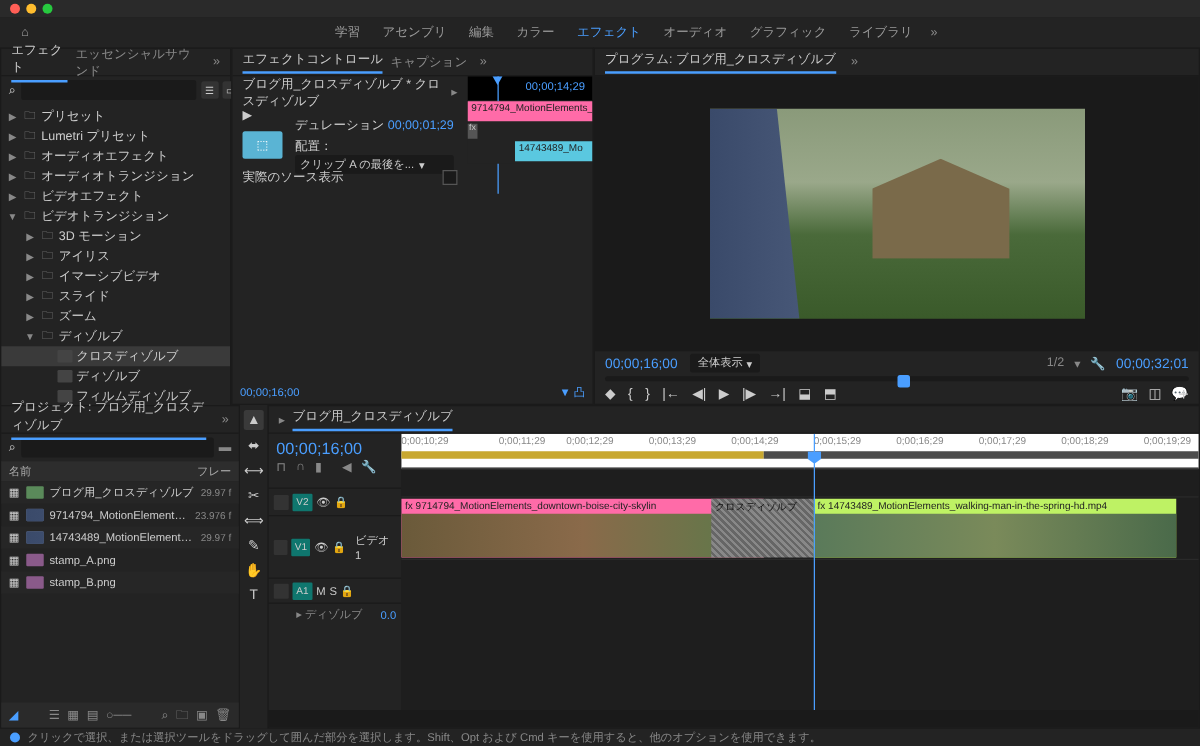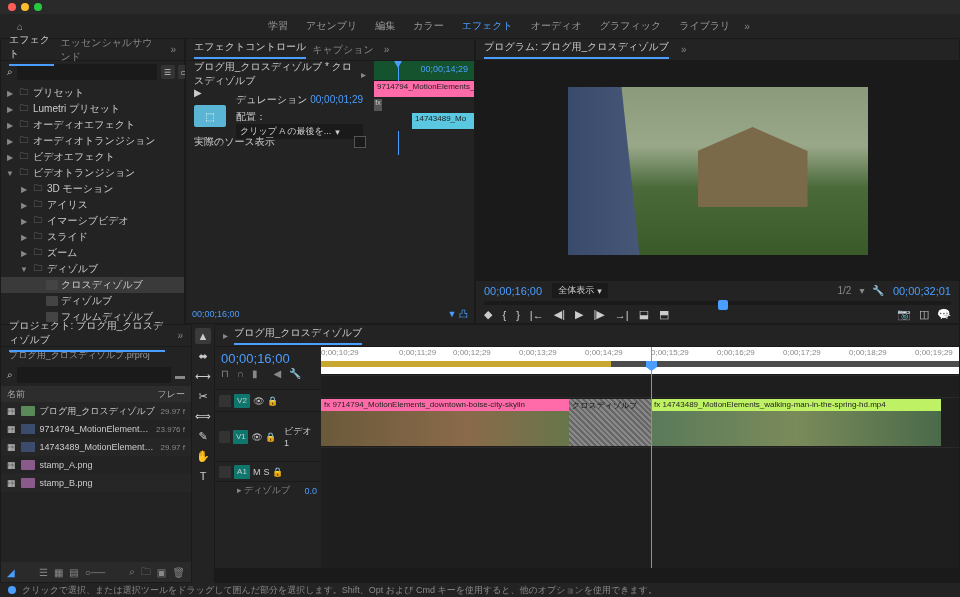--- a/index.html
+++ b/index.html
@@ -31,21 +31,21 @@
 .arr{width:10px;text-align:center;color:#888;font-size:8px}
 .fico{width:12px;height:12px;display:flex;align-items:center;justify-content:center;color:#999;font-size:9px}
 .eico{width:12px;height:10px;background:#444;border-radius:1px}
 .pfoot{height:20px;background:#2a2a2a;display:flex;align-items:center;justify-content:flex-end;padding:0 6px;gap:6px;color:#888}
 .mid-col{width:290px}
 .ec-row{display:flex;align-items:center;height:18px;gap:6px}
 .ec-chip{width:32px;height:22px;background:#5ab4d4;border-radius:2px;display:flex;align-items:center;justify-content:center;color:#fff}
 .ec-sel{background:#1a1a1a;padding:1px 4px;border-radius:2px;font-size:9px;display:flex;align-items:center;gap:4px}
 .tc-val{color:#4a9eff}
 .ec-check{width:12px;height:12px;border:1px solid #555;background:#1a1a1a}
-.ec-ruler{height:20px;background:#14532d;position:relative;border-bottom:1px solid #1a1a1a}
+.ec-ruler{height:20px;background:#000000;position:relative;border-bottom:1px solid #1a1a1a}
 .ec-ruler .ph{position:absolute;left:24px;top:0;bottom:-200px;width:1px;background:#4a9eff}
 .ec-ruler .ph::before{content:'';position:absolute;top:0;left:-4px;width:0;height:0;border-left:4px solid transparent;border-right:4px solid transparent;border-top:7px solid #4a9eff}
 .ec-tc{position:absolute;right:6px;top:3px;color:#4a9eff;font-size:9px}
 .ec-clips{position:relative;height:50px;background:#232323}
 .ec-clip{position:absolute;height:16px;font-size:8px;padding:1px 3px;color:#222;overflow:hidden;white-space:nowrap}
 .ec-c1{top:0;left:0;right:0;background:#ff6ba8}
 .ec-c2{top:32px;left:38px;right:0;background:#5ac8e0}
 .ec-fx{position:absolute;left:0;top:18px;width:8px;height:12px;background:#555;color:#ccc;font-size:7px;text-align:center}
 .ec-foot{height:18px;color:#4a9eff;padding:2px 6px;display:flex;justify-content:space-between;align-items:center;font-size:9px}
 .prog{flex:1}
@@ -361,21 +361,20 @@
         </div>
       </div>
     </div>
 
     <div class="lower">
       <div class="panel proj">
         <div class="phead">
             <span class="tab">プロジェクト: ブログ用_クロスディゾルブ</span>
             <span style="margin-left:6px;color:#888">»</span>
           </div>
-        <div class="proj-sub">ブログ用_クロスディゾルブ.prproj</div>
         <div class="search">
           <span>⌕</span>
           <input style="">
           <span style="color:#888">▬</span>
         </div>
         <div class="proj-hd">
             <span>名前</span>
             <span style="margin-left:auto">フレー</span>
           </div>
         <div class="proj-list" id="plist">

